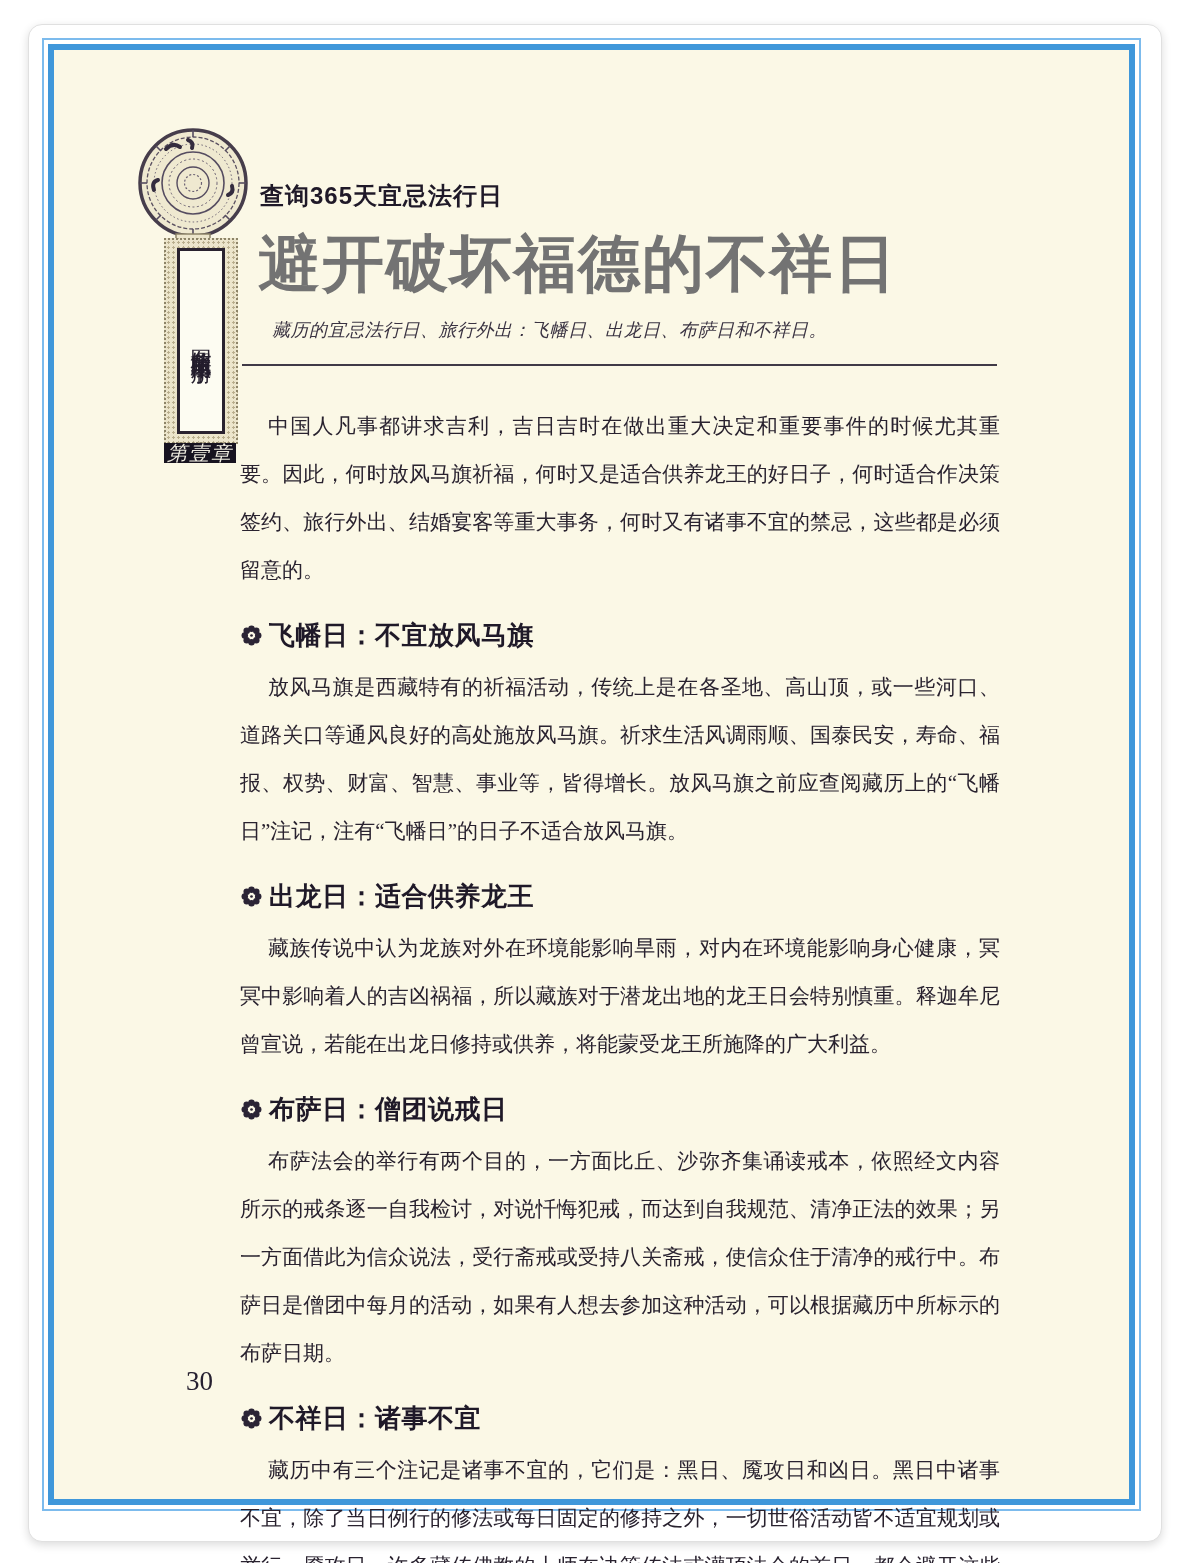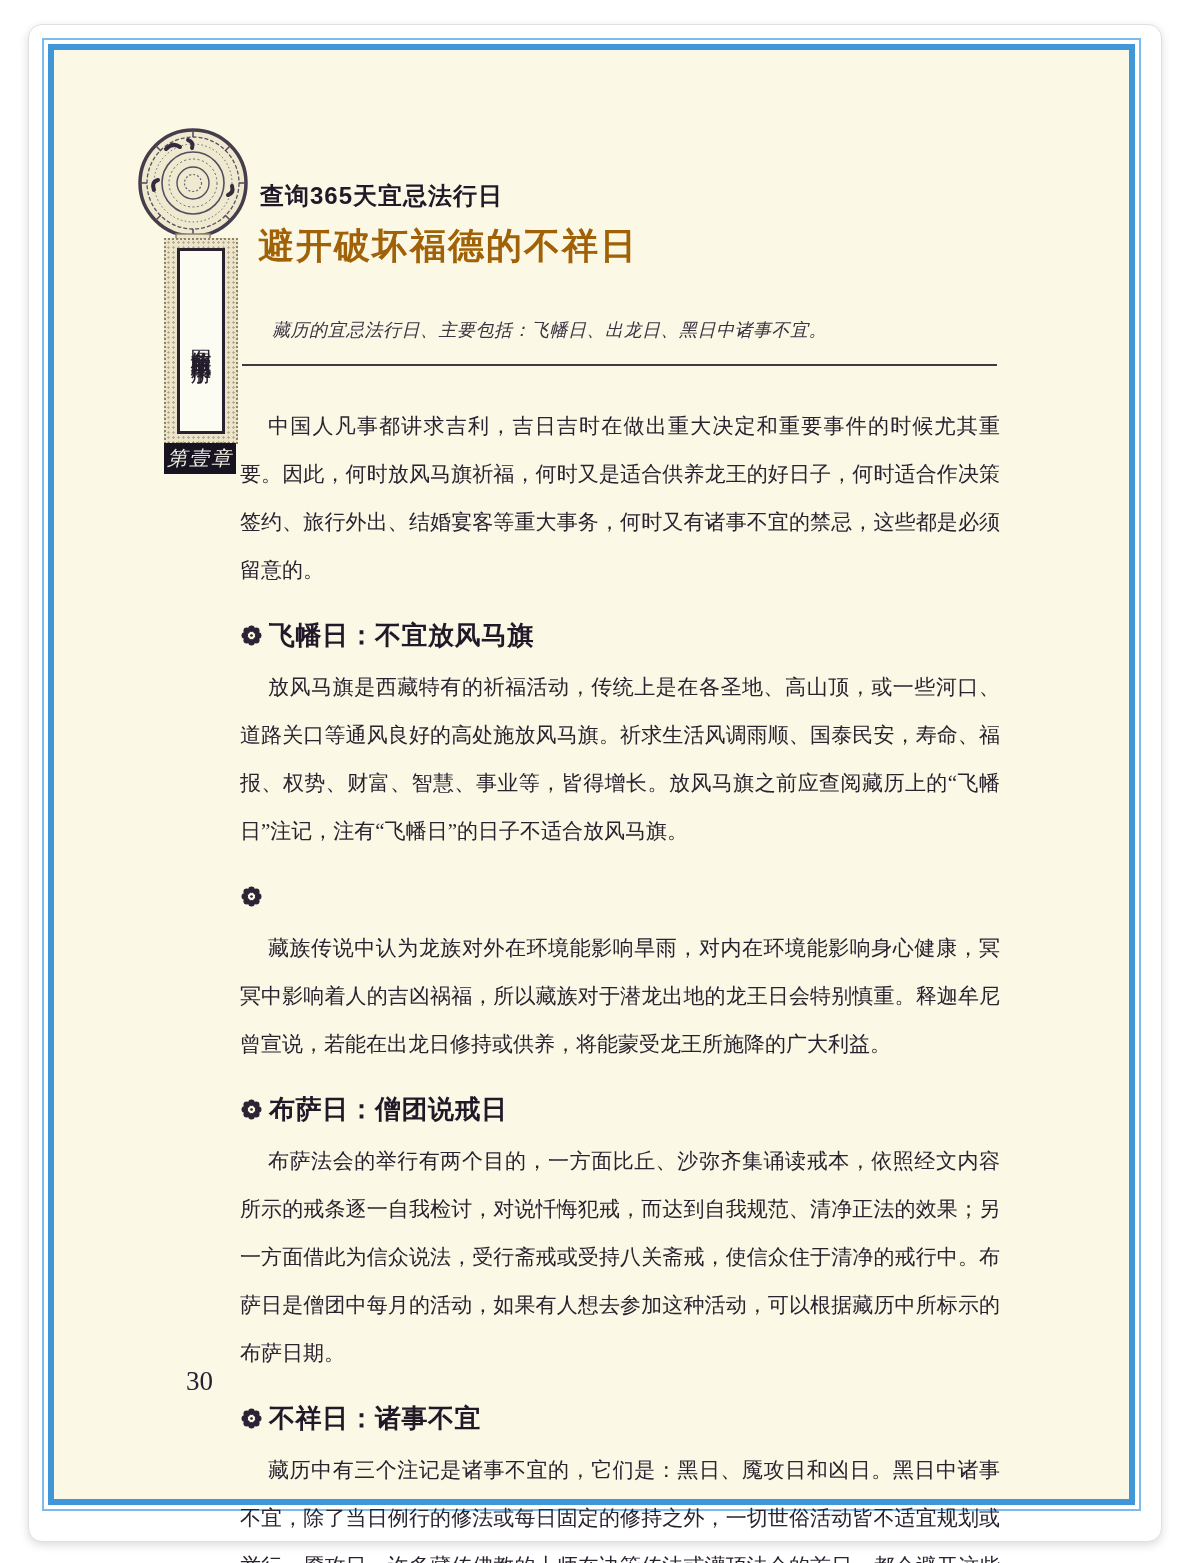--- a/index.html
+++ b/index.html
@@ -63,21 +63,21 @@
     writing-mode: vertical-rl;
     text-orientation: upright;
     font-size: 21px;
     letter-spacing: 2px;
     color: #231d2c;
     font-family: "Liberation Serif", "DejaVu Serif", serif;
   }
   
   .chapter-badge {
     position: absolute; left: 164px; top: 443px;
-    width: 72px; height: 31px;
+    width: 72px; height: 20px;
     background: #171320;
     color: #efece0;
     display: flex; align-items: center; justify-content: center;
     font-size: 20px; font-style: italic;
     letter-spacing: 2px;
     font-family: "Liberation Serif", "DejaVu Serif", serif;
   }
   
   .kicker {
     position: absolute; left: 260px; top: 180px;
@@ -85,23 +85,23 @@
     font-weight: bold;
     font-size: 24px;
     letter-spacing: 1px;
     color: #1f1928;
   }
   .title {
     position: absolute; left: 258px; top: 222px;
     margin: 0;
     font-family: "Liberation Sans", "DejaVu Sans", sans-serif;
     font-weight: bold;
-    font-size: 36px;
+    font-size: 62px;
     letter-spacing: 2px;
-    color: #a16207;
+    color: #737373;
   }
   .subtitle {
     position: absolute; left: 272px; top: 318px;
     font-style: italic;
     font-size: 18px;
     letter-spacing: 0.5px;
     color: #3a3342;
   }
   .rule {
     position: absolute; left: 242px; top: 364px;
@@ -187,21 +187,21 @@
       <span>图解藏历使用手册</span>
     </div>
   </div>
 
   <div class="chapter-badge">
     <span>第壹章</span>
   </div>
 
   <div class="kicker">查询365天宜忌法行日</div>
   <h1 class="title">避开破坏福德的不祥日</h1>
-  <div class="subtitle">藏历的宜忌法行日、主要包括：飞幡日、出龙日、黑日中诸事不宜。</div>
+  <div class="subtitle">藏历的宜忌法行日、旅行外出：飞幡日、出龙日、布萨日和不祥日。</div>
   <div class="rule"></div>
 
   <div class="content">
     <p class="para">中国人凡事都讲求吉利，吉日吉时在做出重大决定和重要事件的时候尤其重要。因此，何时放风马旗祈福，何时又是适合供养龙王的好日子，何时适合作决策签约、旅行外出、结婚宴客等重大事务，何时又有诸事不宜的禁忌，这些都是必须留意的。</p>
 
     <div class="section">
       <div class="sec-head">
         <svg class="rosette" viewBox="0 0 24 24">
           <g fill="#2b2435">
             <circle cx="12" cy="5" r="3.4"></circle>
@@ -230,20 +230,21 @@
               <circle cx="19" cy="12" r="3.4"></circle>
             <circle cx="17" cy="17" r="3.4"></circle>
               <circle cx="12" cy="19" r="3.4"></circle>
               <circle cx="7" cy="17" r="3.4"></circle>
             <circle cx="5" cy="12" r="3.4"></circle>
               <circle cx="7" cy="7" r="3.4"></circle>
           </g>
           <circle cx="12" cy="12" r="3" fill="#fbf8e6"></circle>
             <circle cx="12" cy="12" r="1.4" fill="#2b2435"></circle>
         </svg>
+        <h2>出龙日：适合供养龙王</h2>
       </div>
       <p class="para">藏族传说中认为龙族对外在环境能影响旱雨，对内在环境能影响身心健康，冥冥中影响着人的吉凶祸福，所以藏族对于潜龙出地的龙王日会特别慎重。释迦牟尼曾宣说，若能在出龙日修持或供养，将能蒙受龙王所施降的广大利益。</p>
     </div>
 
     <div class="section">
       <div class="sec-head">
         <svg class="rosette" viewBox="0 0 24 24">
           <g fill="#2b2435">
             <circle cx="12" cy="5" r="3.4"></circle>
               <circle cx="17" cy="7" r="3.4"></circle>

